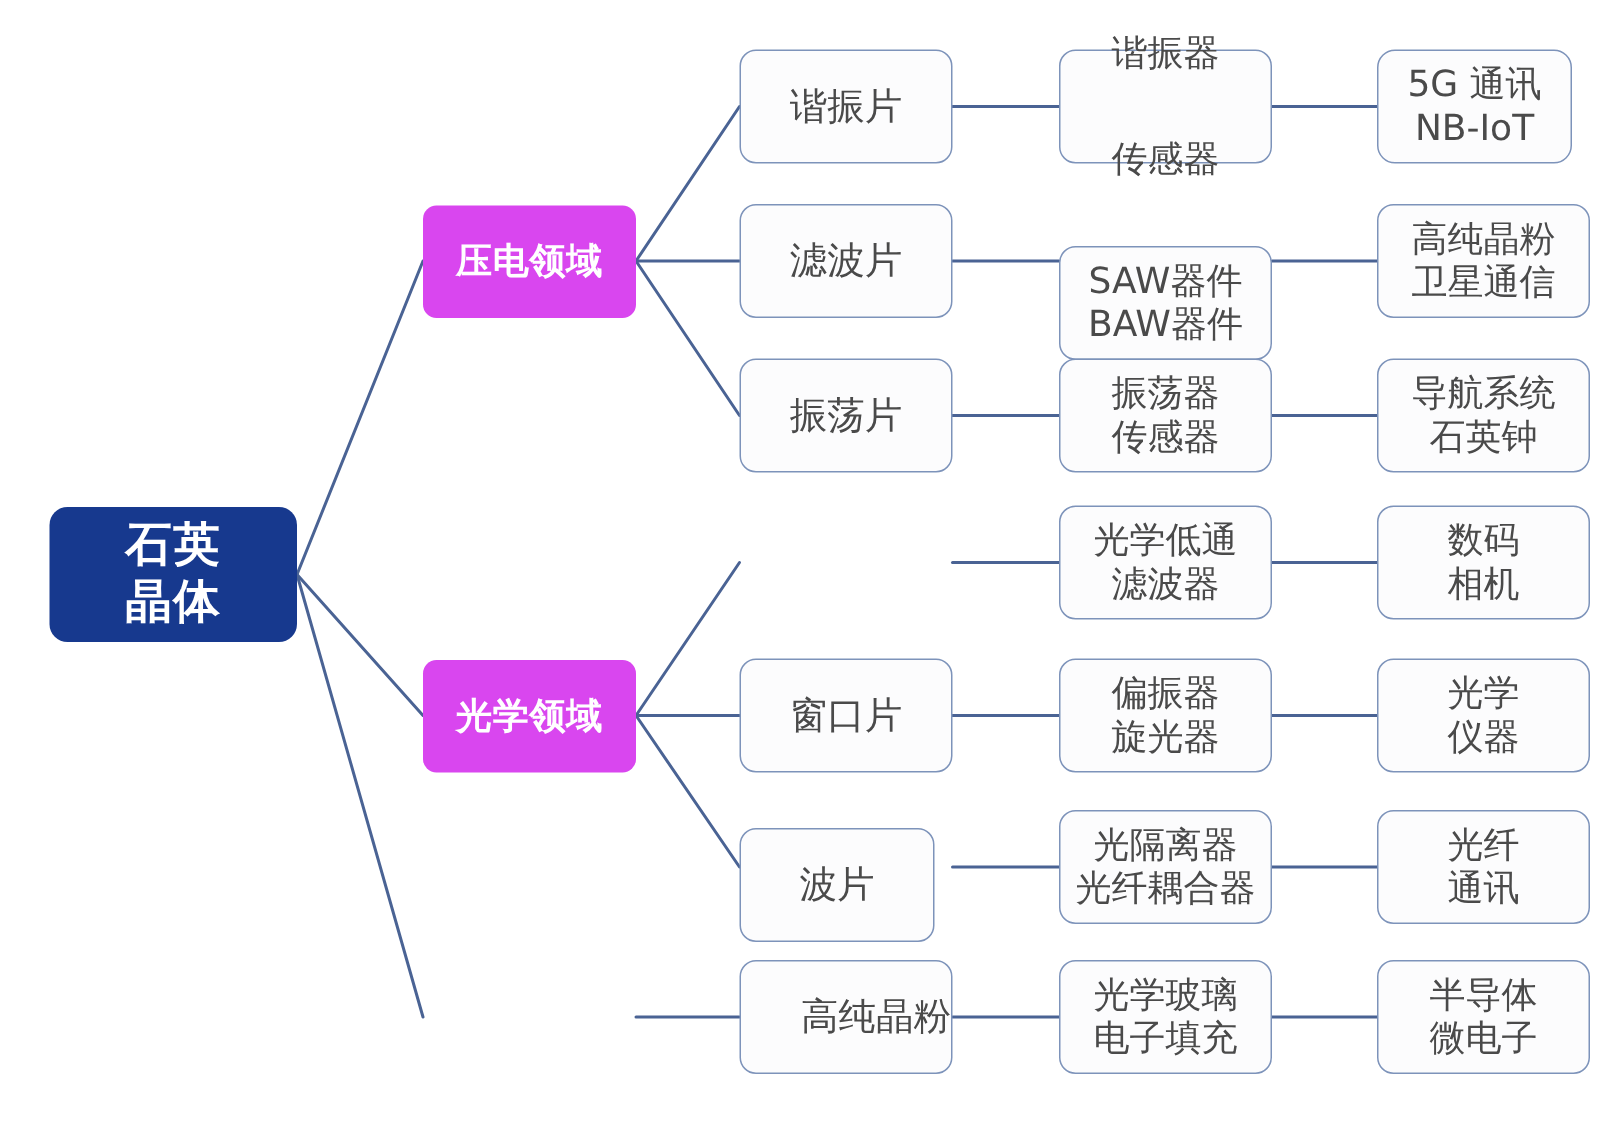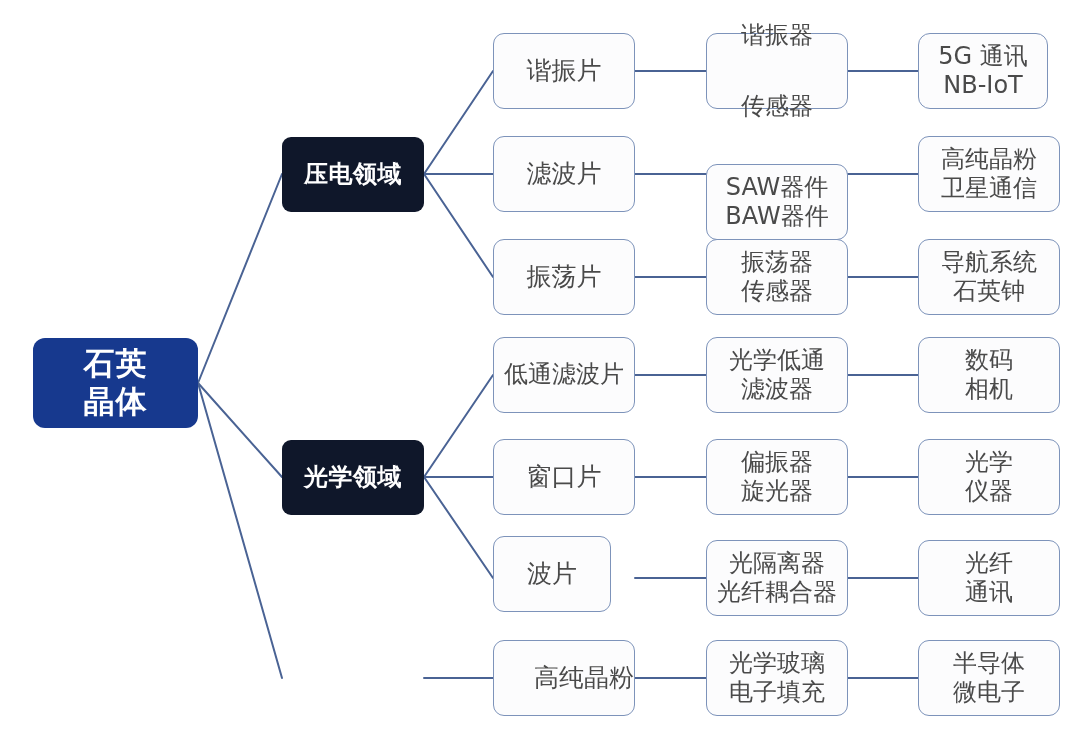--- a/index.html
+++ b/index.html
@@ -38,21 +38,21 @@
   }
   .node-root {
     background: #17398E;
     color: #ffffff;
     border-radius: 12px;
     font-size: 31px;
     font-weight: bold;
     letter-spacing: 1px;
   }
   .node-branch {
-    background: #0f172a;
+    background: #d946ef;
     color: #ffffff;
     border-radius: 9px;
     font-size: 24px;
     font-weight: bold;
     letter-spacing: 0.5px;
   }
   .node-leaf {
     background: #FCFCFD;
     color: #4A4A4A;
     border: 1.6px solid #7D93BA;
@@ -150,23 +150,20 @@
   </div>
   <div class="node node-leaf two-line" style="left:706px; top:239px; width:142px; height:76px;">
     <span>振荡器</span>
     <span>传感器</span>
   </div>
   <div class="node node-leaf two-line" style="left:918px; top:239px; width:142px; height:76px;">
     <span>导航系统</span>
     <span>石英钟</span>
   </div>
 
-  <div class="node node-leaf two-line" style="left:493px; top:337px; width:142px; height:76px;">
-    <span>低通滤波片</span>
-  </div>
   <div class="node node-leaf two-line" style="left:706px; top:337px; width:142px; height:76px;">
     <span>光学低通</span>
     <span>滤波器</span>
   </div>
   <div class="node node-leaf two-line" style="left:918px; top:337px; width:142px; height:76px;">
     <span>数码</span>
     <span>相机</span>
   </div>
 
   <div class="node node-leaf" style="left:493px; top:439px; width:142px; height:76px;">
@@ -174,21 +171,21 @@
   </div>
   <div class="node node-leaf two-line" style="left:706px; top:439px; width:142px; height:76px;">
     <span>偏振器</span>
     <span>旋光器</span>
   </div>
   <div class="node node-leaf two-line" style="left:918px; top:439px; width:142px; height:76px;">
     <span>光学</span>
     <span>仪器</span>
   </div>
 
-  <div class="node node-leaf" style="left:493px; top:536px; width:118px; height:76px;">
+  <div class="node node-leaf" style="left:493px; top:552px; width:130px; height:76px;">
     <span>波片</span>
   </div>
   <div class="node node-leaf two-line" style="left:706px; top:540px; width:142px; height:76px;">
     <span>光隔离器</span>
     <span>光纤耦合器</span>
   </div>
   <div class="node node-leaf two-line" style="left:918px; top:540px; width:142px; height:76px;">
     <span>光纤</span>
     <span>通讯</span>
   </div>

